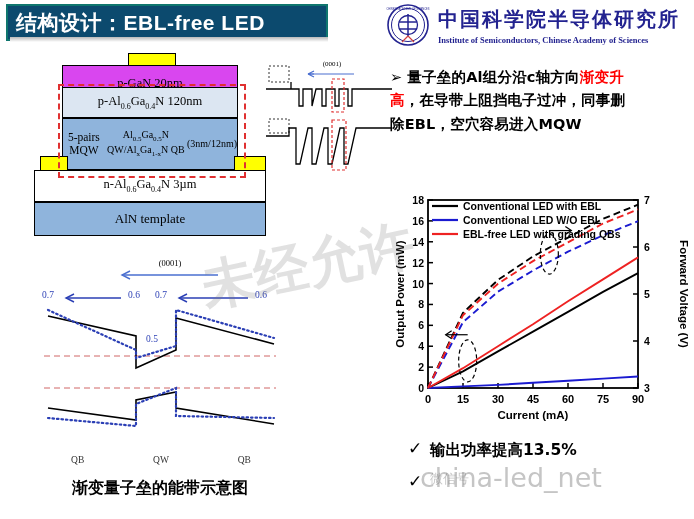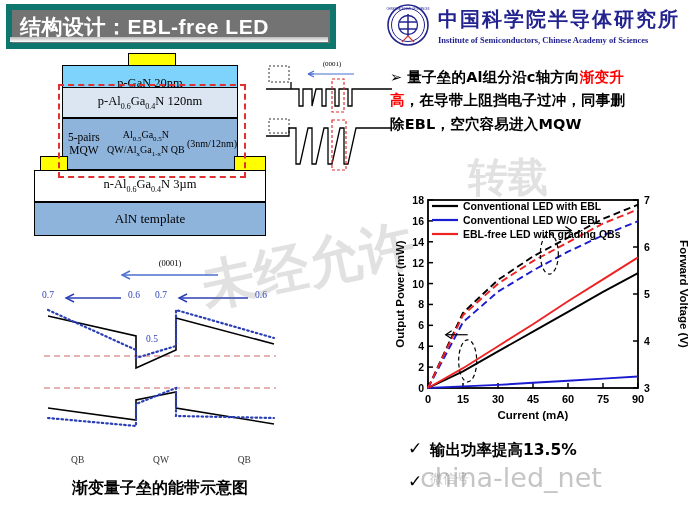--- a/index.html
+++ b/index.html
@@ -6,21 +6,21 @@
   body{
     width:694px;height:519px;position:relative;overflow:hidden;
     background:#ffffff;
     font-family:"Liberation Sans", sans-serif;
   }
   .root{position:absolute;inset:0;}
 
   
   #title-bar{
     position:absolute;left:6px;top:4px;width:318px;height:33px;
-    background:#737373;border:6px solid #0f766e;
+    background:#0c4a6e;border:2px solid #0f766e;
     display:flex;align-items:center;
   }
   #title-bar .ttl{
     color:#ffffff;font-weight:bold;font-size:21px;letter-spacing:.5px;
     padding-left:8px;white-space:nowrap;
   }
   #title-shadow{
     position:absolute;left:10px;top:37px;width:318px;height:5px;
     background:linear-gradient(to bottom,#b9b9b9,#ffffff);
   }
@@ -28,21 +28,21 @@
   
   #logo-block{position:absolute;left:386px;top:2px;width:306px;height:46px;display:flex;align-items:center;}
   #logo-mark{width:44px;height:44px;flex:0 0 44px;position:relative;}
   #inst-names{margin-left:8px;}
   #inst-cn{color:#232390;font-size:20px;font-weight:bold;letter-spacing:2px;white-space:nowrap;font-family:"DejaVu Sans",sans-serif;}
   #inst-en{color:#232390;font-size:8.5px;font-weight:bold;white-space:nowrap;margin-top:2px;font-family:"Liberation Serif",serif;}
 
   
   #device-stack{position:absolute;left:32px;top:52px;width:236px;height:190px;}
   .layer{box-sizing:border-box;border:1.6px solid #000;display:flex;align-items:center;justify-content:center;text-align:center;font-family:"Liberation Serif",serif;color:#000;line-height:1.12;}
-  #lyr-pgan{position:absolute;left:30px;top:13px;width:176px;height:36px;background:#7dd3fc;font-size:12.5px;}
+  #lyr-pgan{position:absolute;left:30px;top:13px;width:176px;height:36px;background:#d946ef;font-size:12.5px;}
   #lyr-palgan{position:absolute;left:30px;top:35px;width:176px;height:31px;background:#dce6f2;font-size:12.5px;}
   #lyr-mqw{position:absolute;left:30px;top:66px;width:176px;height:52px;background:#8fb4dc;font-size:11.5px;}
   #lyr-mqw span{display:block;}
   #lyr-mqw .l2{font-size:10px;}
   #lyr-mqw .l3{font-size:10px;}
   #lyr-nalgan{position:absolute;left:2px;top:118px;width:232px;height:32px;background:#fff;font-size:12.5px;}
   #lyr-aln{position:absolute;left:2px;top:150px;width:232px;height:34px;background:#8fb4dc;font-size:13px;}
   .contact{position:absolute;background:#ffff00;border:1.4px solid #000;}
   #contact-top{left:96px;top:1px;width:46px;height:12px;}
   #contact-left{left:8px;top:104px;width:26px;height:13px;}
@@ -279,17 +279,16 @@
     <div class="crow">
       <span class="ck">✓</span>
       <span class="ctxt">输出功率提高13.5%</span>
     </div>
     <div class="crow">
       <span class="ck">✓</span>
     </div>
   </div>
 
   <div class="wm" id="wm-1">未经允许</div>
-  <div class="wm" id="wm-2">转载</div>
   <div class="wm" id="wm-3">china-led_net</div>
   <div class="wm" id="wm-4">微信号</div>
 
 </div>
 
 </body></html>

